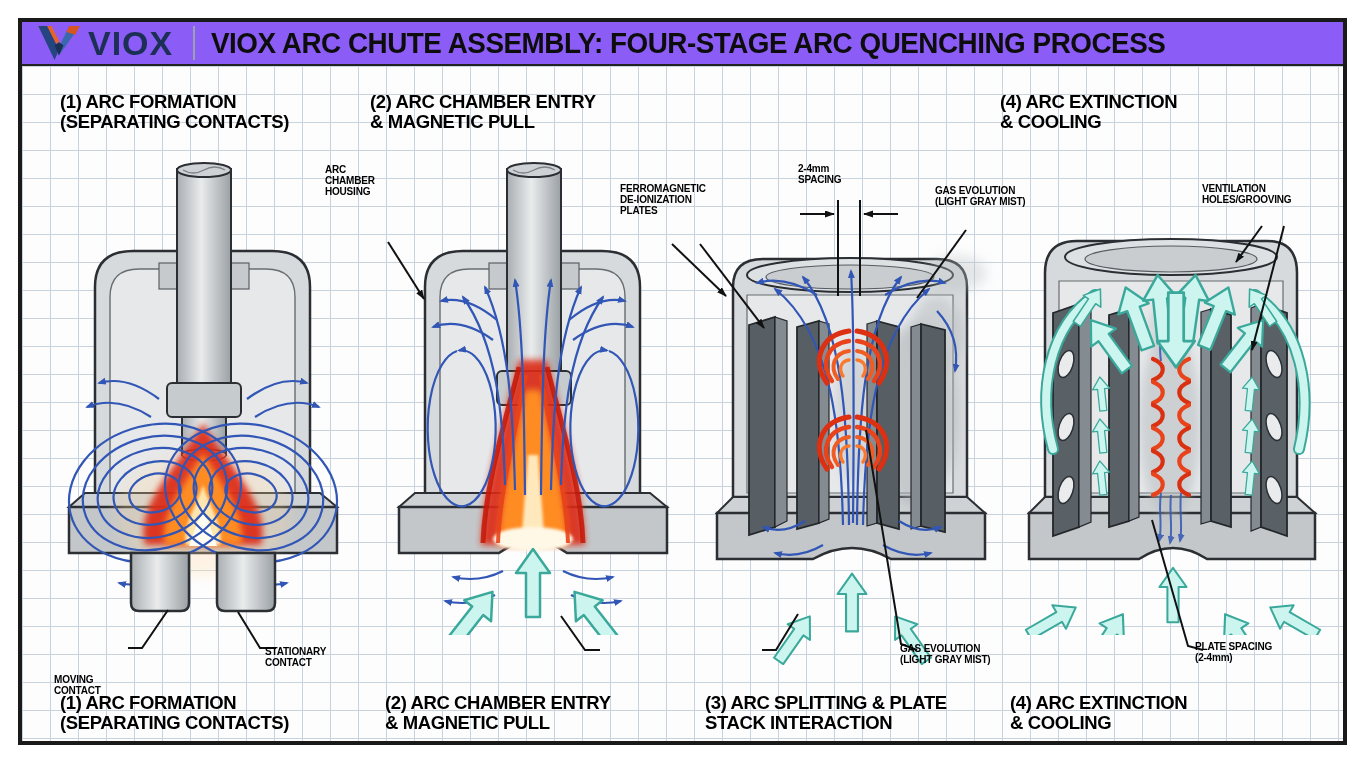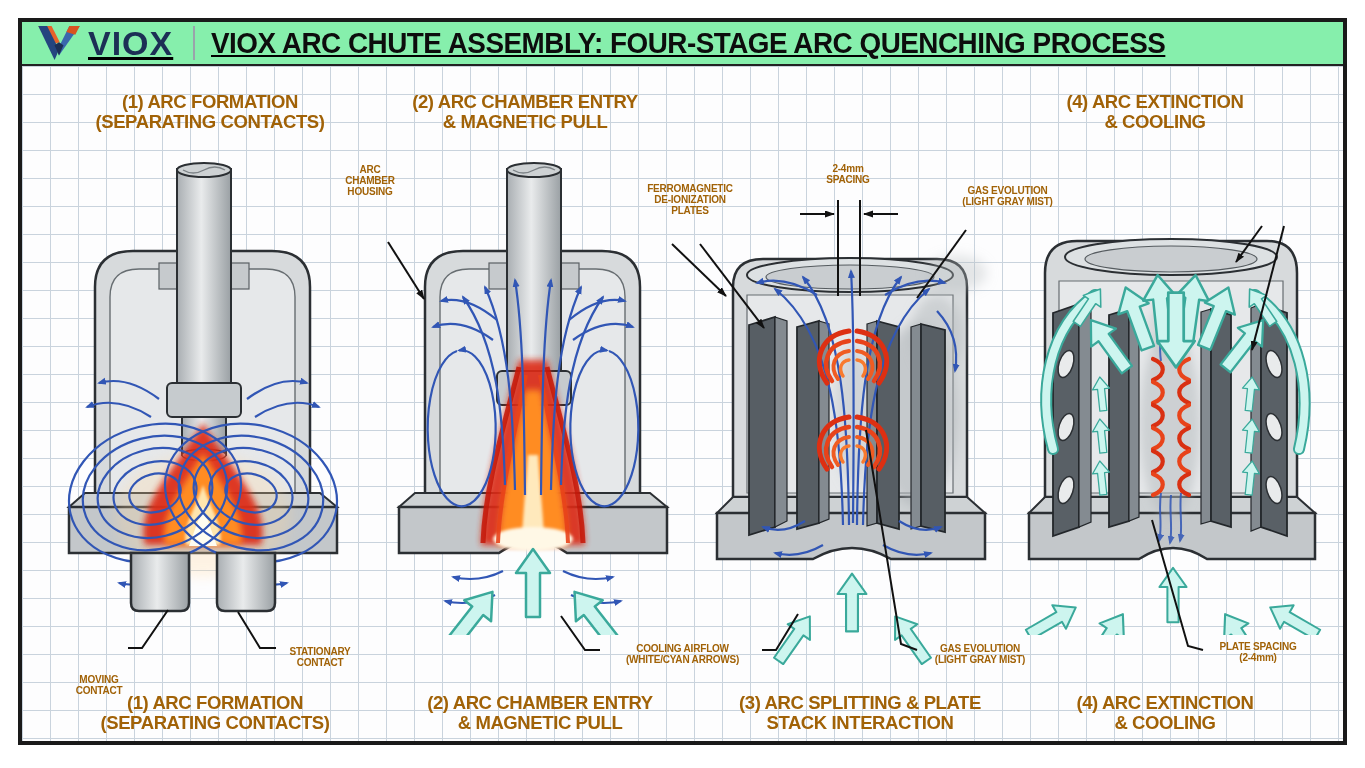--- a/index.html
+++ b/index.html
@@ -1,27 +1,27 @@
 <!DOCTYPE html>
 <html><head>
 <meta charset="utf-8">
 <style>
   html,body{margin:0;padding:0;background:#ffffff;width:1365px;height:768px;overflow:hidden;}
   *{box-sizing:border-box;}
   .stage{position:absolute;left:0;top:0;width:1365px;height:768px;font-family:"Liberation Sans","DejaVu Sans",sans-serif;}
   .frame{position:absolute;left:18px;top:18px;width:1329px;height:727px;border:4px solid #1a1a1a;background:#ffffff;}
-  .header{position:absolute;left:22px;top:22px;width:1321px;height:44px;background:#86efac;border-bottom:2px solid #222;display:flex;align-items:center;text-decoration:underline;}
+  .header{position:absolute;left:22px;top:22px;width:1321px;height:44px;background:#8b5cf6;border-bottom:2px solid #222;display:flex;align-items:center;}
   .logo-wrap{display:flex;align-items:center;margin-left:14px;}
   .brand{font-weight:700;font-size:34px;letter-spacing:1px;color:#1c2f55;margin-left:6px;line-height:1;}
   .hsep{width:2px;height:34px;background:#9aa3ab;margin:0 16px 0 20px;}
   .htitle{font-weight:700;font-size:29px;letter-spacing:-0.5px;color:#0d0d0d;white-space:nowrap;transform:scaleX(.96);transform-origin:left center;}
   .canvas{position:absolute;left:22px;top:66px;width:1321px;height:675px;background-color:#fdfdfe;
     background-image:linear-gradient(to right,#c9d3dd 1px,transparent 1px),linear-gradient(to bottom,#c9d3dd 1px,transparent 1px);
     background-size:28px 28px;}
-  .lab{position:absolute;font-weight:700;color:#a16207;text-align:center;white-space:pre-line;z-index:5;}
+  .lab{position:absolute;font-weight:700;color:#000000;white-space:pre-line;z-index:5;}
   .ptitle{font-size:18.5px;line-height:1.1;letter-spacing:-0.4px;}
   .ann{font-size:10px;line-height:1.12;letter-spacing:-0.2px;}
   svg.panel{position:absolute;z-index:2;}
   svg.overlay{position:absolute;left:0;top:0;width:1365px;height:768px;z-index:3;pointer-events:none;}
 </style>
 </head>
 <body>
 
 <div class="stage">
   <div class="frame"></div>
@@ -370,27 +370,27 @@
   <div class="lab ann" style="left:325px;top:164px;width:90px;">ARC
 CHAMBER
 HOUSING</div>
   <div class="lab ann" style="left:620px;top:183px;width:140px;">FERROMAGNETIC
 DE-IONIZATION
 PLATES</div>
   <div class="lab ann" style="left:798px;top:163px;width:100px;">2-4mm
 SPACING</div>
   <div class="lab ann" style="left:935px;top:185px;width:145px;">GAS EVOLUTION
 (LIGHT GRAY MIST)</div>
+  <div class="lab ann" style="left:1202px;top:183px;width:140px;">VENTILATION
+HOLES/GROOVING</div>
 
   <div class="lab ann" style="left:54px;top:646px;width:90px;margin-top:28px;">MOVING
 CONTACT</div>
   <div class="lab ann" style="left:265px;top:646px;width:110px;">STATIONARY
 CONTACT</div>
-  <div class="lab ann" style="left:600px;top:643px;width:165px;">COOLING AIRFLOW
-(WHITE/CYAN ARROWS)</div>
   <div class="lab ann" style="left:900px;top:643px;width:160px;">GAS EVOLUTION
 (LIGHT GRAY MIST)</div>
   <div class="lab ann" style="left:1195px;top:641px;width:126px;">PLATE SPACING
 (2-4mm)</div>
 
   <div class="lab ptitle" style="left:60px;top:693px;width:310px;">(1) ARC FORMATION
 (SEPARATING CONTACTS)</div>
   <div class="lab ptitle" style="left:385px;top:693px;width:310px;">(2) ARC CHAMBER ENTRY
 &amp; MAGNETIC PULL</div>
   <div class="lab ptitle" style="left:705px;top:693px;width:310px;">(3) ARC SPLITTING &amp; PLATE

